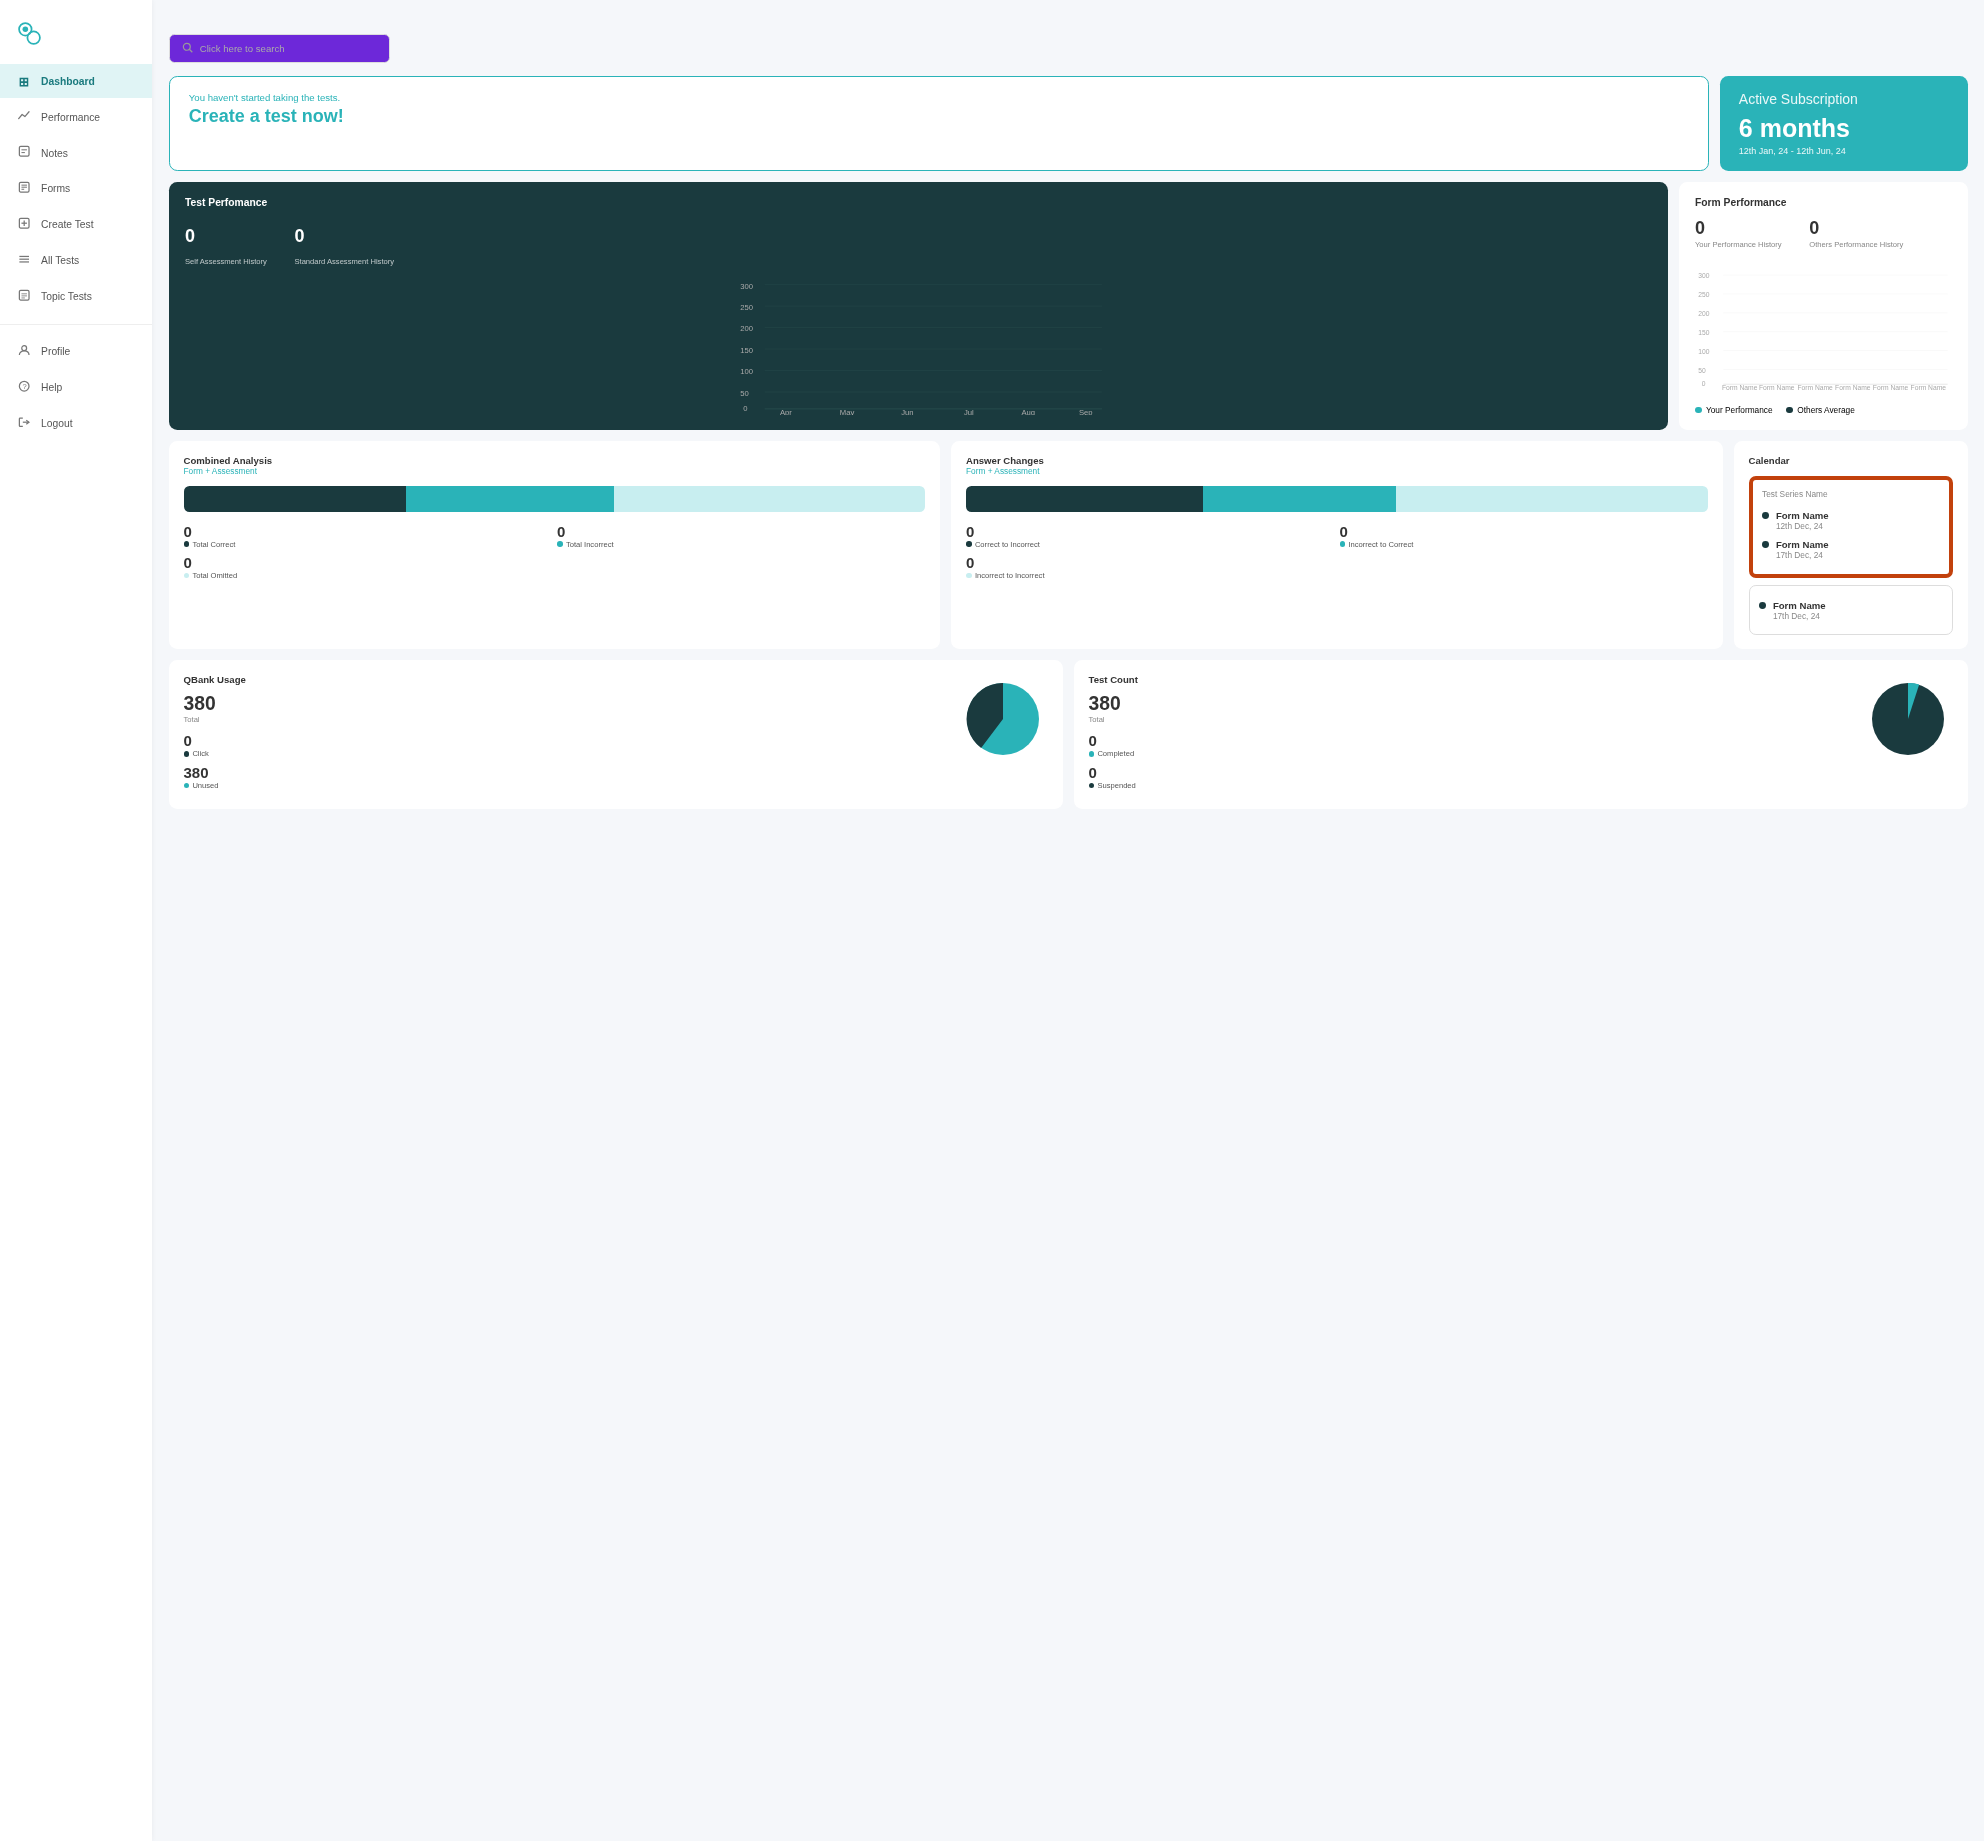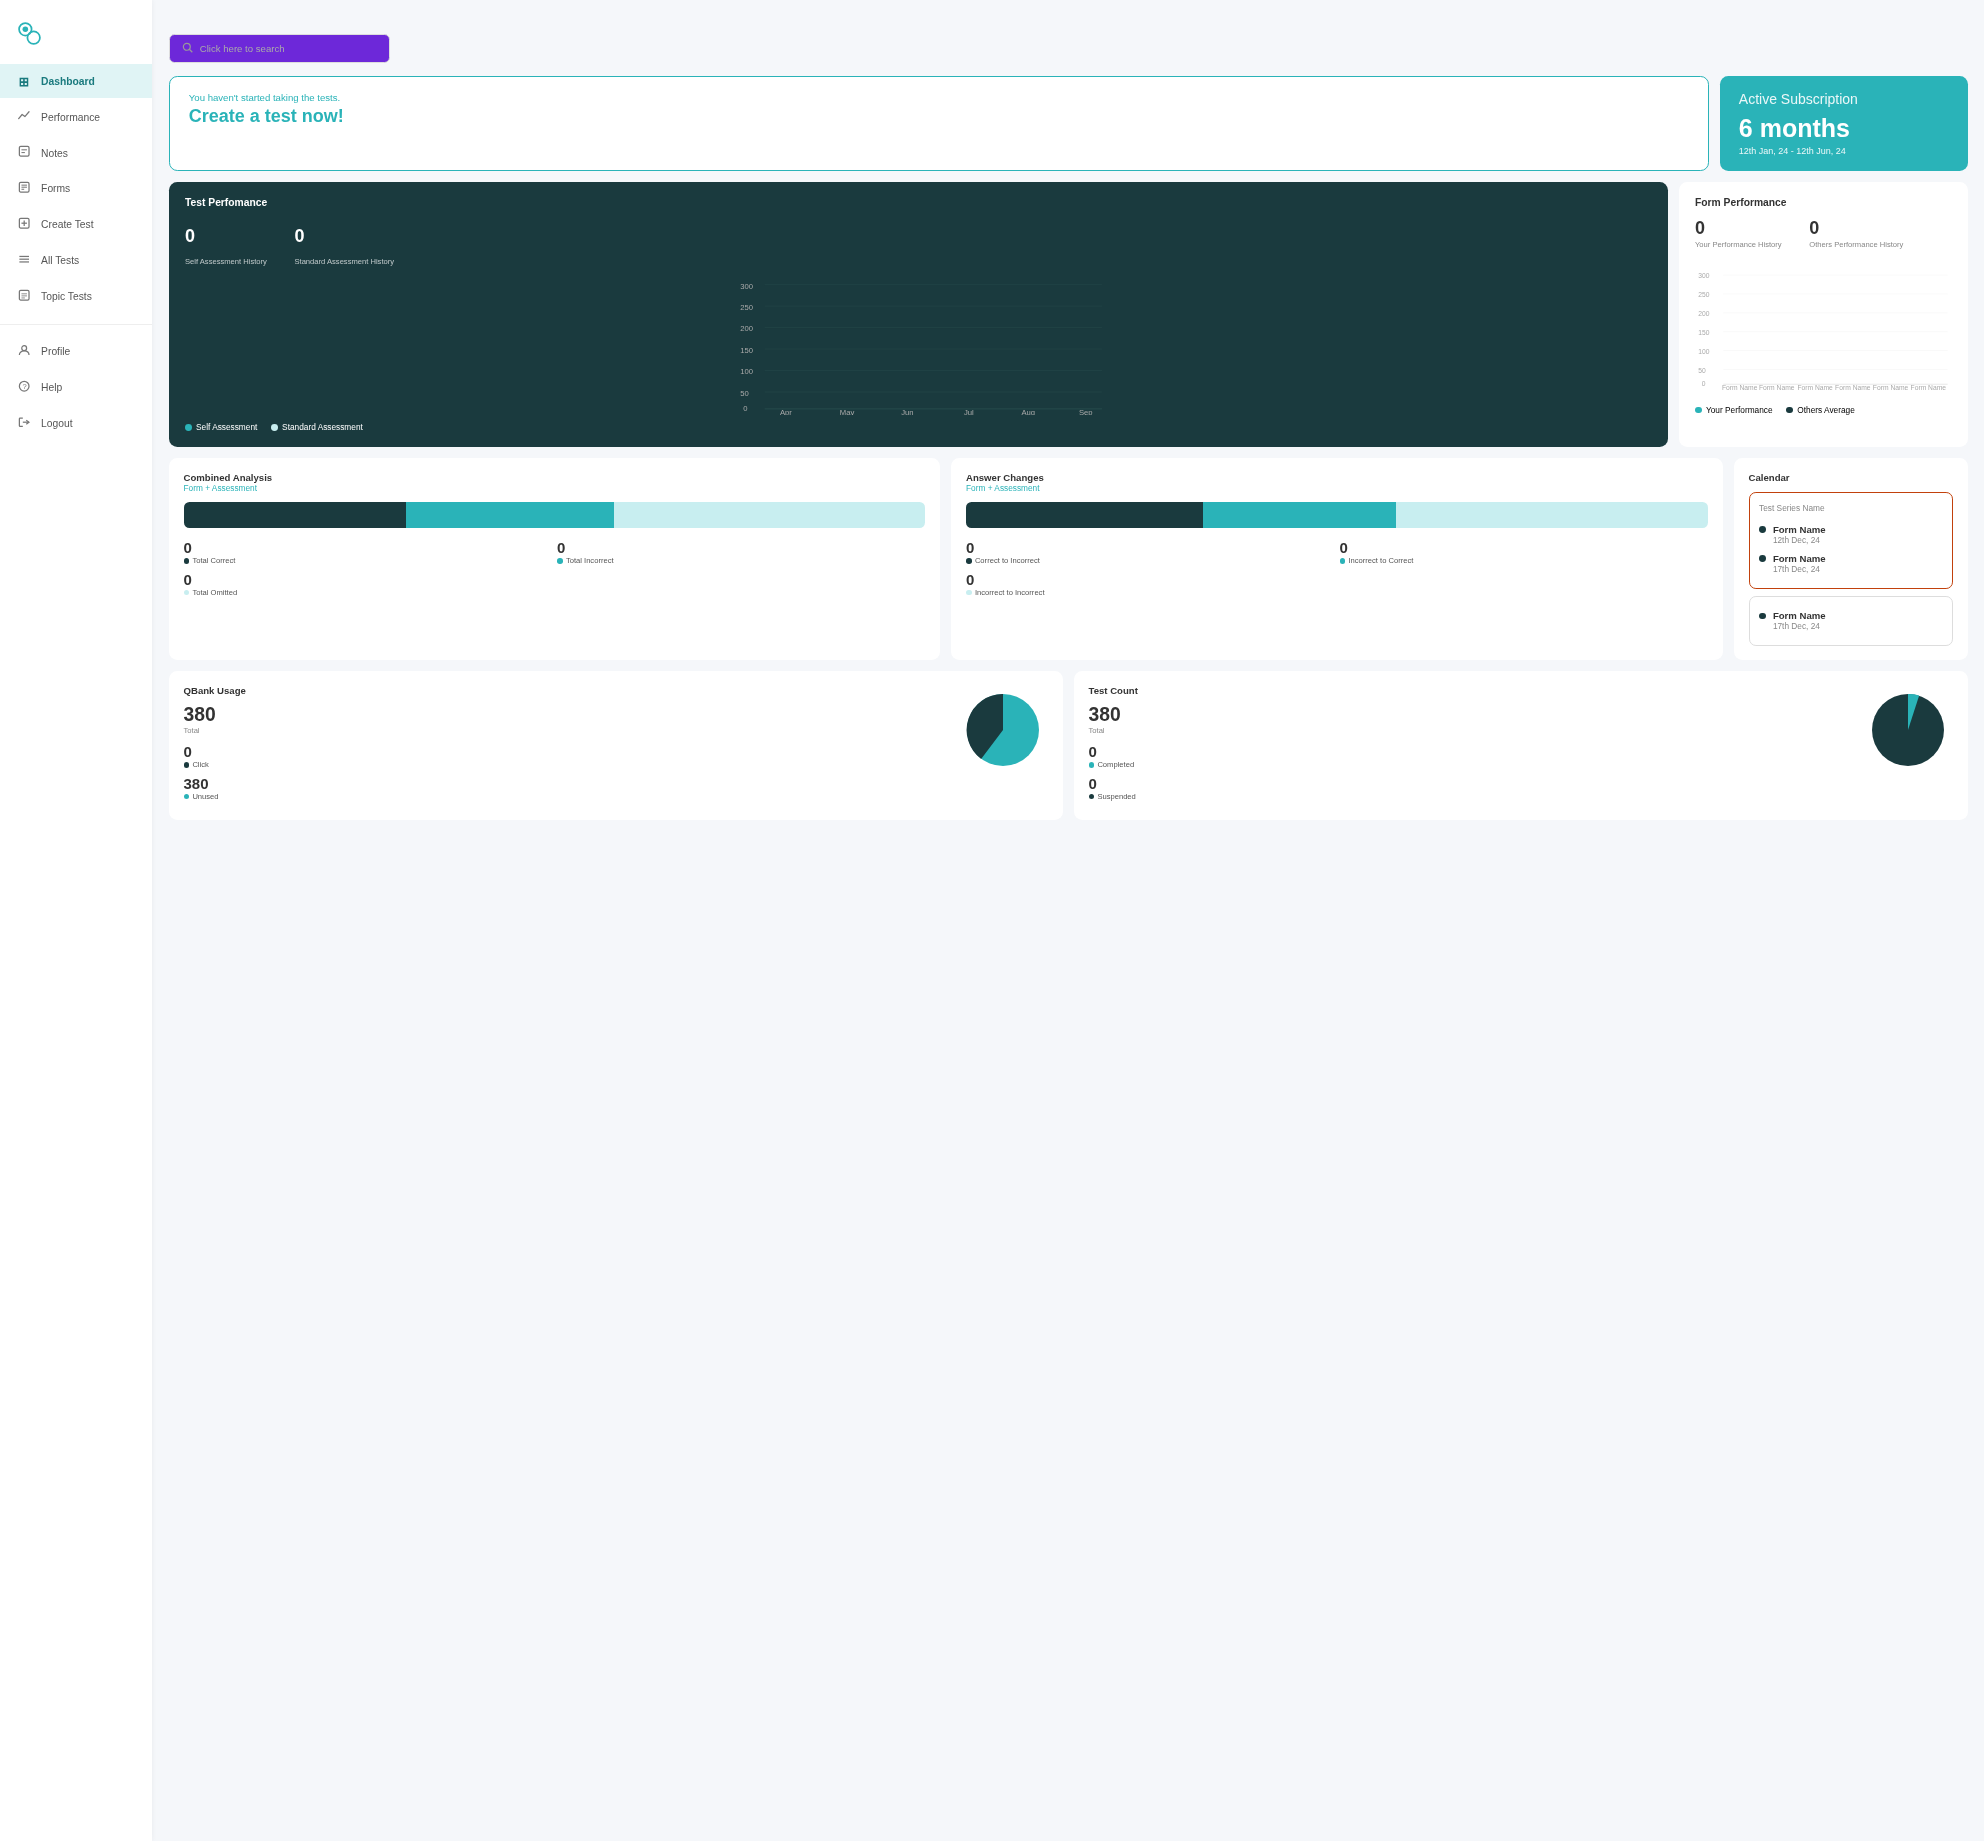--- a/index.html
+++ b/index.html
@@ -176,21 +176,21 @@
 
     .calendar-card {
       width: 234px;
       background: #fff;
       border-radius: 8.3px;
       padding: 13.8px 15px;
       flex-shrink: 0;
     }
     .calendar-title { font-size: 9.6px; font-weight: 600; color: #333; margin-bottom: 9.6px; }
     .calendar-group {
-      border: 1px solid #c2410c;
+      border: 4px solid #c2410c;
       border-radius: 6.9px;
       padding: 9.6px;
       margin-bottom: 6.9px;
     }
     .cal-group-label { font-size: 8.3px; color: #888; margin-bottom: 6.9px; }
     .cal-item { display: flex; align-items: flex-start; gap: 6.9px; padding: 4.1px 0; }
     .cal-dot { width: 6.9px; height: 6.9px; border-radius: 50%; margin-top: 2.1px; flex-shrink: 0; }
     .cal-item-name { font-size: 9.6px; font-weight: 600; color: #333; }
     .cal-item-date { font-size: 8.3px; color: #888; }
     .calendar-item-standalone {
@@ -396,30 +396,20 @@
           <line x1="50" y1="150" x2="490" y2="150" stroke="#2a5050" stroke-width="0.5"></line>
           <line x1="50" y1="172" x2="490" y2="172" stroke="#2a5050" stroke-width="1"></line>
 
           <text x="70" y="180" class="axis-label" fill="#7fa8a8">Apr</text>
           <text x="148" y="180" class="axis-label" fill="#7fa8a8">May</text>
           <text x="228" y="180" class="axis-label" fill="#7fa8a8">Jun</text>
           <text x="310" y="180" class="axis-label" fill="#7fa8a8">Jul</text>
           <text x="385" y="180" class="axis-label" fill="#7fa8a8">Aug</text>
           <text x="460" y="180" class="axis-label" fill="#7fa8a8">Sep</text>
         </svg>
-      </div>
-      <div class="chart-legend">
-        <div class="legend-item">
-          <span class="legend-dot" style="background:#2ab3b8;"></span>
-          <span>Self Assessment</span>
-        </div>
-        <div class="legend-item">
-          <span class="legend-dot" style="background:#c8eef0;"></span>
-          <span>Standard Assessment</span>
-        </div>
       </div>
     </div>
 
     <div class="form-performance-card">
       <div class="form-perf-title">Form Performance</div>
       <div class="form-stats-row">
         <div class="form-stat">
           <div class="form-stat-num">0</div>
           <div class="form-stat-label">Your Performance History</div>
         </div>

